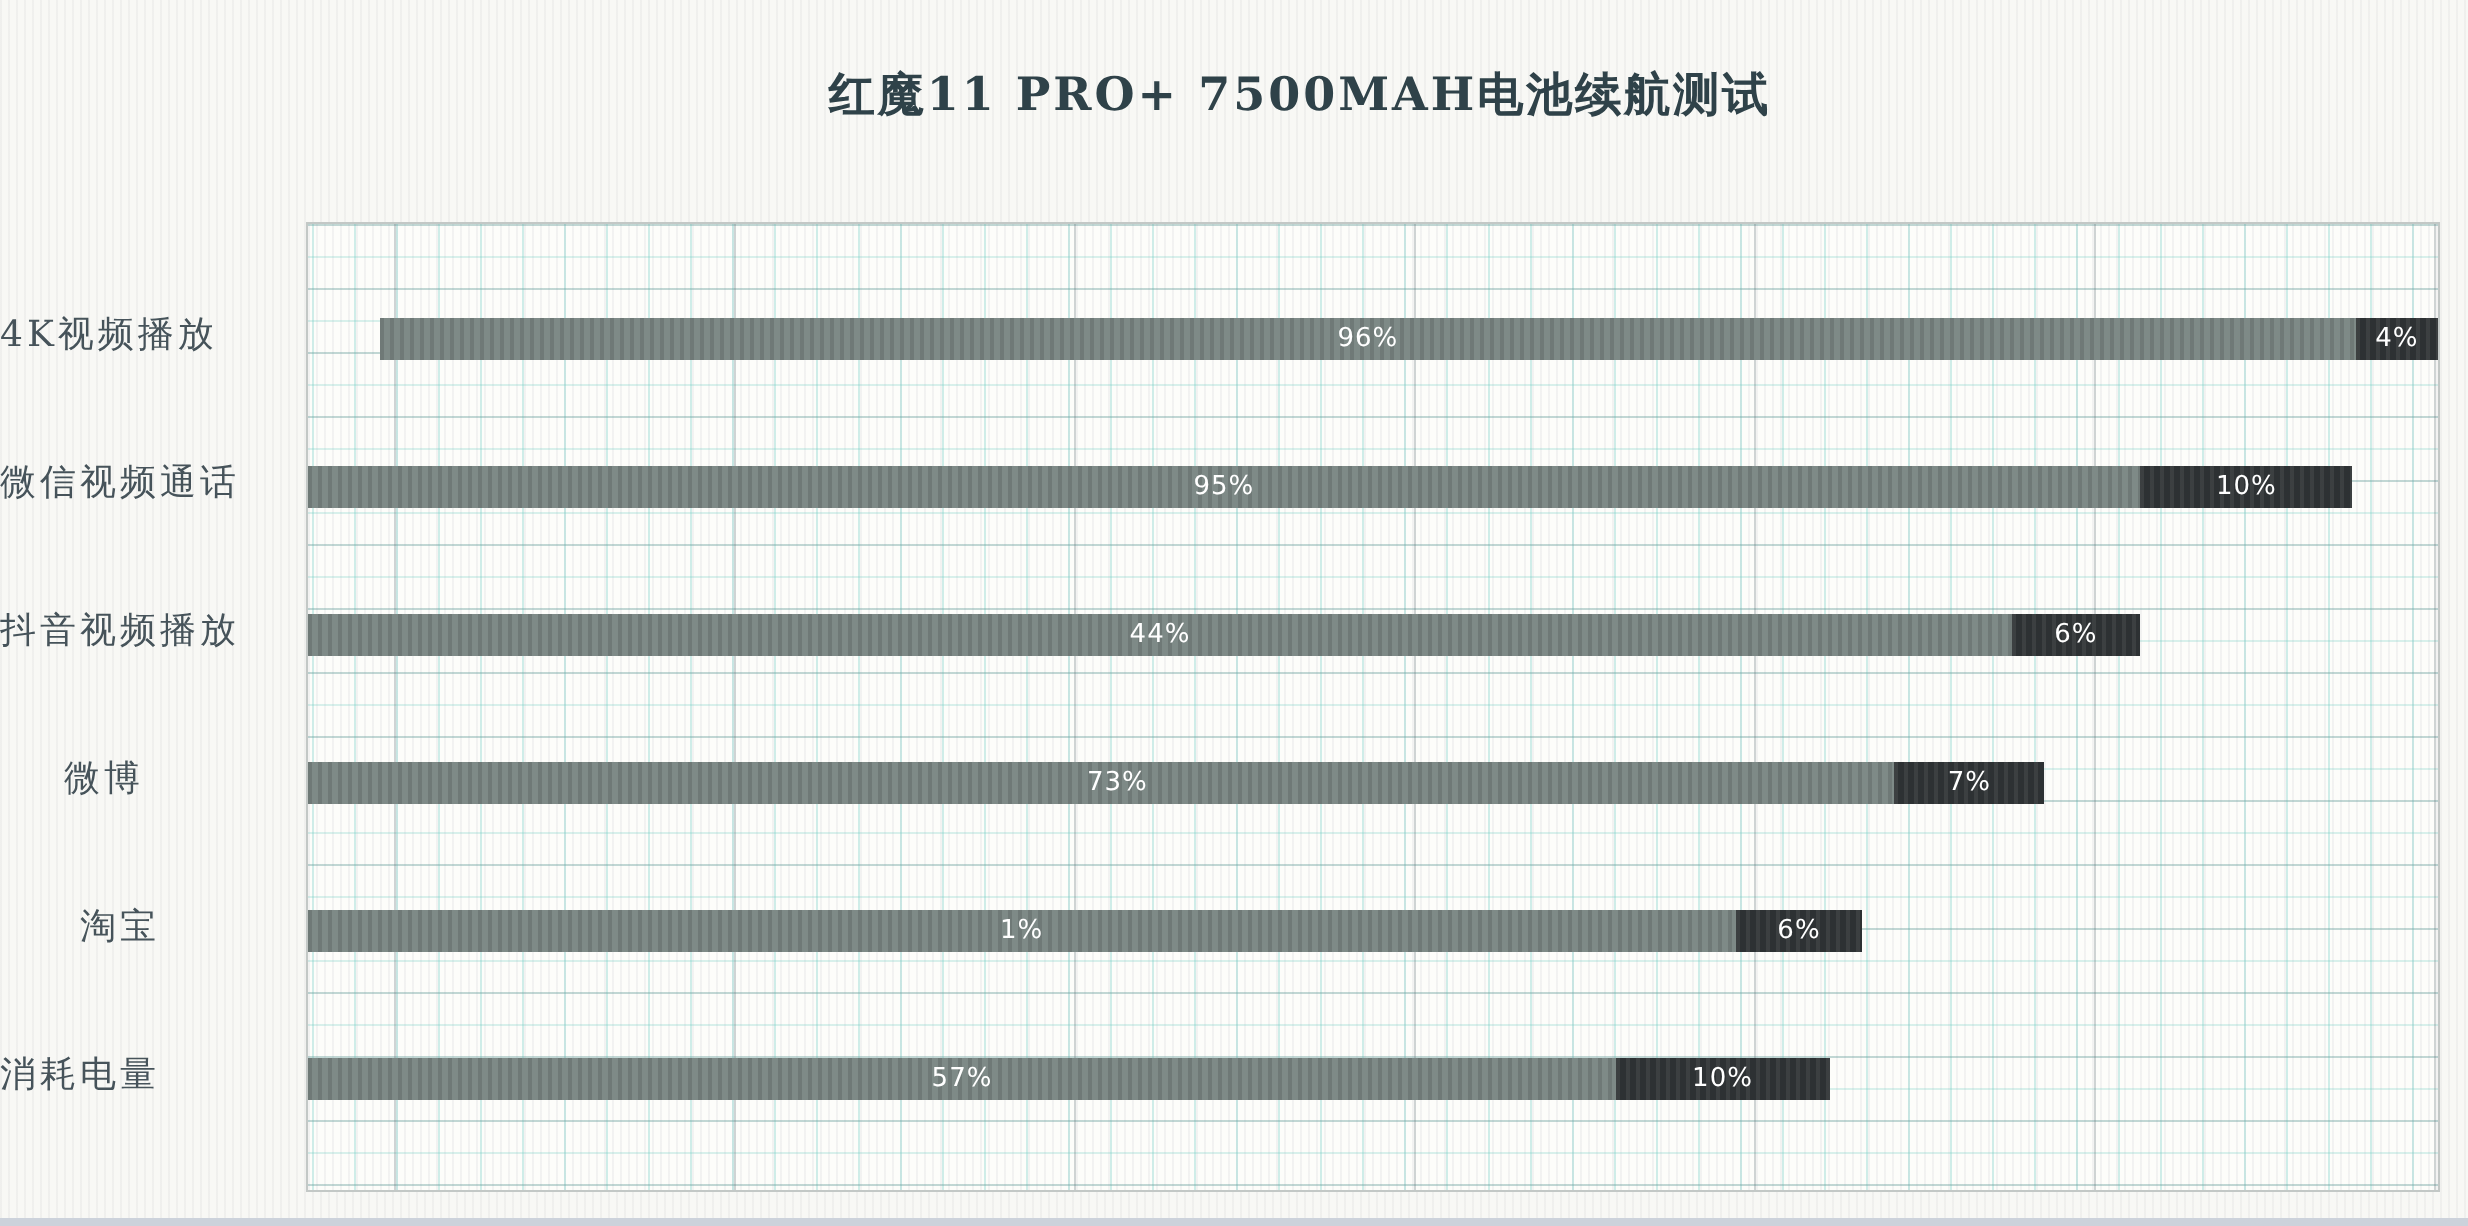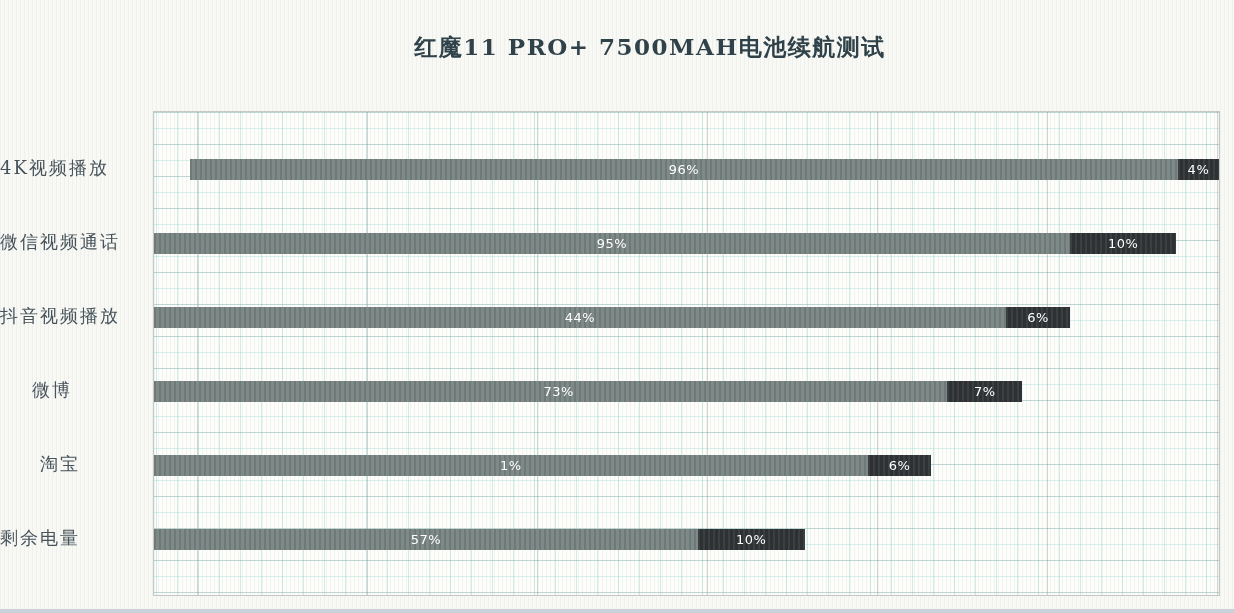--- a/index.html
+++ b/index.html
@@ -117,30 +117,30 @@
       </div>
       <div class="bar-row" style="top: 343px; height: 21px;">
         <div class="seg seg-remaining" style="width: 713.55px;">
           <span class="seg-label">1%</span>
         </div>
         <div class="seg seg-consumed" style="width: 63.9px;">
           <span class="seg-label">6%</span>
         </div>
       </div>
       <div class="bar-row" style="top: 417px; height: 21px;">
-        <div class="seg seg-remaining" style="width: 544px;">
+        <div class="seg seg-remaining" style="width: 654px;">
           <span class="seg-label">57%</span>
         </div>
         <div class="seg seg-consumed" style="width: 106.5px;">
           <span class="seg-label">10%</span>
         </div>
       </div>
     </div>
 
   <div class="window-bottom-edge"></div>
 
 <div class="category-label" style="top: 157px;">4K视频播放</div>
     <div class="category-label" style="top: 305px;">抖音视频播放</div>
     <div class="category-label" style="top: 231px;">微信视频通话</div>
     <div class="category-label" style="top: 379px; margin-left: 32px;">微博</div>
     <div class="category-label" style="top: 453px; padding-left: 40px;">淘宝</div>
-    <div class="category-label" style="top: 527px;">剩余电量</div>
+    <div class="category-label" style="top: 527px;">消耗电量</div>
   </div>
 
 </body></html>

